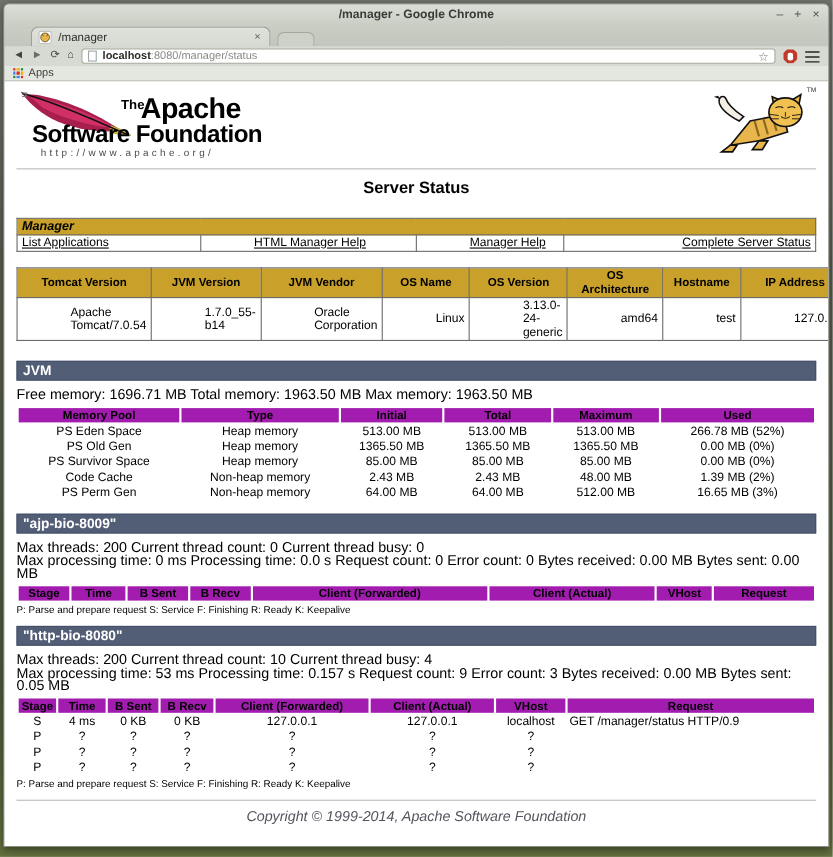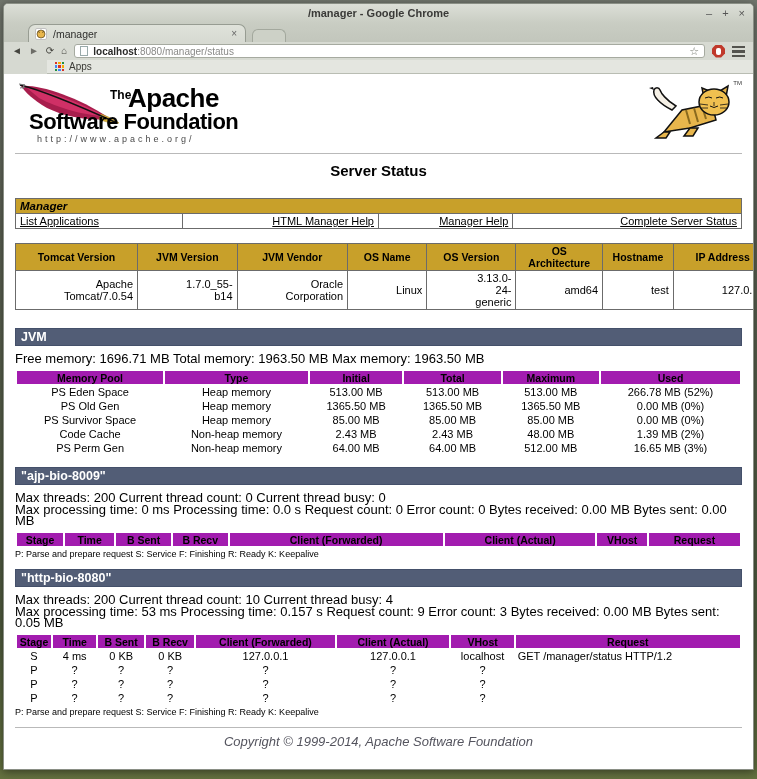--- a/index.html
+++ b/index.html
@@ -52,21 +52,21 @@
   .url { font-size:10px; color:#8a8a88; white-space:nowrap; overflow:hidden; flex:1 1 auto; }
   .url b { color:#2b2b29; font-weight:bold; }
   .star { font-size:11px; color:#7b7f76; margin-left:auto; }
   .abp {
     width:13px; height:13px; background:#c0392b; flex:0 0 auto;
     clip-path:polygon(30% 0,70% 0,100% 30%,100% 70%,70% 100%,30% 100%,0 70%,0 30%);
     position:relative;
   }
   .abp::after { content:""; position:absolute; left:4px; top:3px; width:5px; height:7px; background:#fff; border-radius:2px; }
   .menu-icon { width:13px; height:11px; background:repeating-linear-gradient(#53534e 0 2px,transparent 2px 4.5px); flex:0 0 auto; }
-  .appsbar { height:14px; background:#e4e6e0; display:flex; align-items:center; gap:5px; padding:0 8px; border-bottom:1px solid #b9bdb3; flex:0 0 auto;margin-left:43px; }
+  .appsbar { height:14px; background:#e4e6e0; display:flex; align-items:center; gap:5px; padding:0 8px; border-bottom:1px solid #b9bdb3; flex:0 0 auto; }
   .grid-icon { width:9px; height:9px; display:grid; grid-template-columns:repeat(3,1fr); gap:1px; }
   .grid-icon i { background:#d93025; }
   .grid-icon i:nth-child(2){background:#f9ab00}.grid-icon i:nth-child(3){background:#1e8e3e}
   .grid-icon i:nth-child(4){background:#4285f4}.grid-icon i:nth-child(5){background:#d93025}
   .grid-icon i:nth-child(6){background:#f9ab00}.grid-icon i:nth-child(7){background:#1e8e3e}
   .grid-icon i:nth-child(8){background:#4285f4}.grid-icon i:nth-child(9){background:#d93025}
   .apps-label { font-size:10px; color:#3b3b37; }
   
   .page { flex:1 1 auto; background:#fff; overflow:hidden; padding:6px 11px 0 11px; font-size:11px; color:#000; }
   .masthead { display:flex; justify-content:space-between; align-items:flex-start; height:70px; }
@@ -78,21 +78,21 @@
   .asf .aurl { position:absolute; left:22px; top:54px; font-size:9px; letter-spacing:3px; color:#4a4a4a; white-space:nowrap; }
   .tomcat { position:relative; width:100px; height:68px; }
   .tomcat .tm { position:absolute; right:0; top:0; font-size:6px; color:#333; }
   hr.rule { border:none; border-top:1px solid #b9b9b9; margin:3px 0 0 0; }
   h1.pgtitle { text-align:center; font-size:15px; font-weight:bold; margin:8px 0 2px 0; color:#000; }
   
   table.btable { width:100%; border-collapse:collapse; margin-top:19px; font-size:11px; }
   table.btable td, table.btable th { border:1px solid #6b6b6b; padding:1px 4px; height:14px; }
   tr.goldbar td { background:#c8a02a; font-weight:bold; font-style:italic; font-size:11.5px; }
   table.btable th { background:#c8a02a; font-weight:bold; text-align:center; font-size:10.5px; }
-  table.btable td.c { text-align:right;padding-left:48px; }
+  table.btable td.c { text-align:left;padding-left:48px; }
   table.btable a { color:#000; font-size:11px; }
   
   .secbar { background:#525d76; color:#fff; font-weight:bold; font-size:12.5px; padding:1px 5px; margin-top:18px; border:1px solid #44506a; }
   .smalltext { font-size:13px; margin-top:7px; line-height:11px; color:#000; }
   
   table.stable { width:100%; border-collapse:separate; border-spacing:2px 1px; margin-top:6px; font-size:11px; }
   table.stable th { background:#a21caf; font-weight:bold; text-align:center; font-size:10.5px; height:13px; padding:0 2px; }
   table.stable td { text-align:center; height:13px; padding:0 2px; }
   table.stable td.l { text-align:left; }
   .legend { font-size:9px; margin-top:2px; color:#000; }
@@ -336,21 +336,21 @@
         <th class="ht8">Request</th>
       </tr>
       <tr>
         <td>S</td>
             <td>4 ms</td>
             <td>0 KB</td>
             <td>0 KB</td>
             <td>127.0.0.1</td>
             <td>127.0.0.1</td>
             <td>localhost</td>
-            <td class="l">GET /manager/status HTTP/1.2</td>
+            <td class="l">GET /manager/status HTTP/0.9</td>
       </tr>
       <tr>
         <td>P</td>
             <td>?</td>
             <td>?</td>
             <td>?</td>
             <td>?</td>
             <td>?</td>
             <td>?</td>
             <td class="l"></td>

